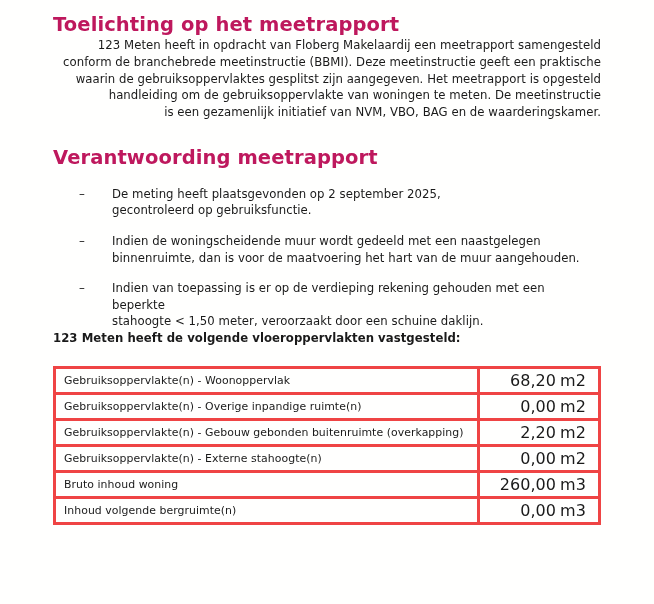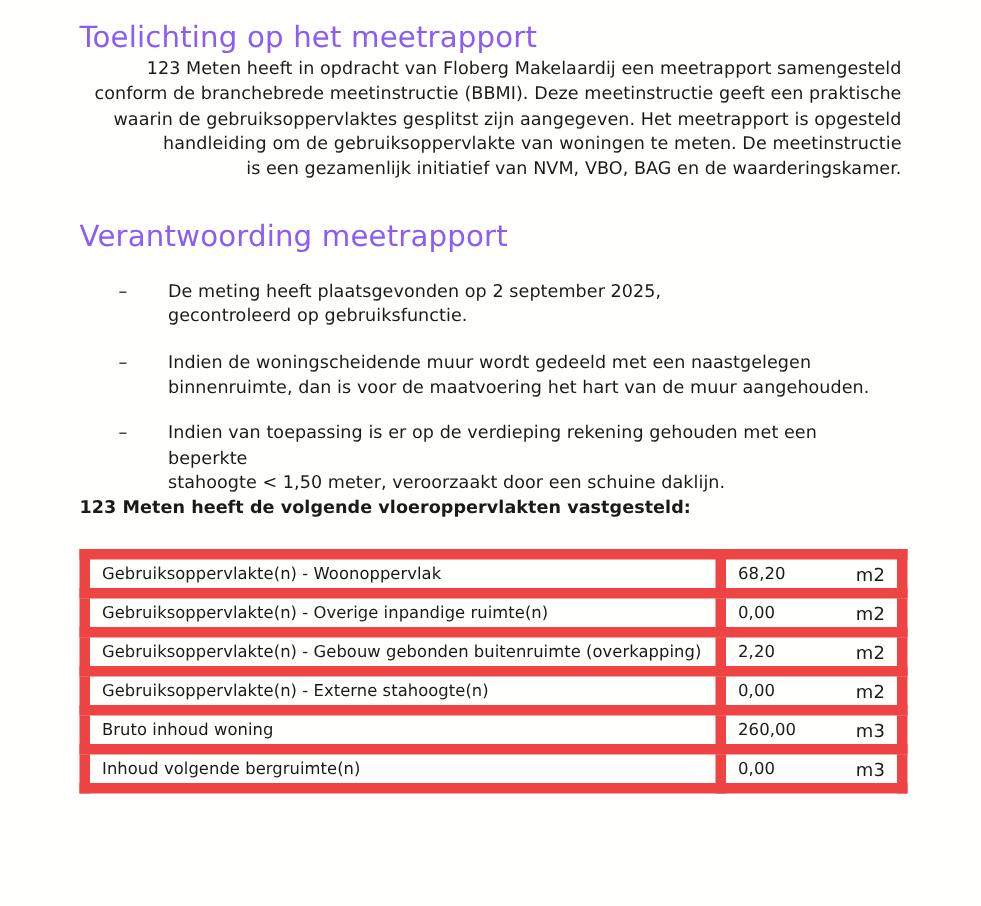--- a/index.html
+++ b/index.html
@@ -26,22 +26,22 @@
 
   .content {
     position: absolute;
     left: 53px;
     top: 0;
     width: 548px;
   }
 
   h1.doc-heading {
     font-size: 19.5px;
-    font-weight: normal;
-    color: #8b5cf6;
+    font-weight: bold;
+    color: #be185d;
     margin: 0;
     padding: 0;
     letter-spacing: 0.1px;
     line-height: 1.25;
   }
 
   .heading-1-wrap { padding-top: 13px; }
   .heading-2-wrap { padding-top: 26px; }
 
   p.body-text {
@@ -86,21 +86,21 @@
   .li-line { display: block; }
 
   table.measure-table {
     border-collapse: collapse;
     width: 545px;
     margin-top: 20px;
     table-layout: fixed;
   }
 
   table.measure-table td {
-    border: 7px solid #ef4444;
+    border: 3px solid #ef4444;
     font-size: 10.9px;
     color: #1a1a1a;
     height: 26px;
     padding: 0 8px;
     vertical-align: middle;
     letter-spacing: 0.05px;
     box-sizing: border-box;
   }
 
   td.label-cell {
@@ -116,28 +116,29 @@
 
   .value-inner {
     display: flex;
     align-items: center;
     width: 100%;
     height: 100%;
   }
 
   .value-num {
     flex: 1 1 auto;
+    text-align: right;
     padding-right: 0;
-    font-size: 11px;
+    font-size: 16px;
   }
 
   .value-unit {
     flex: 0 0 34px;
-    text-align: right;
-    font-size: 12px;
+    text-align: center;
+    font-size: 16px;
   }
 </style>
 </head>
 <body>
 
 <div class="page">
   <div class="content">
 
     <div class="heading-1-wrap">
       <h1 class="doc-heading">Toelichting op het meetrapport</h1>

